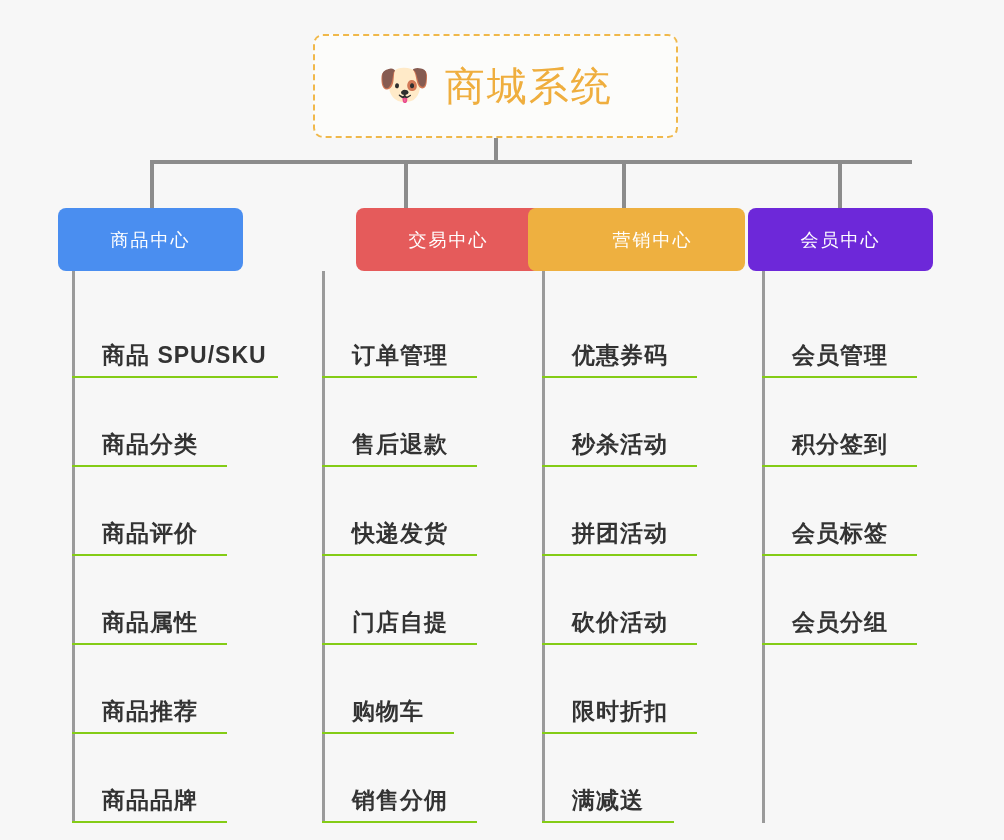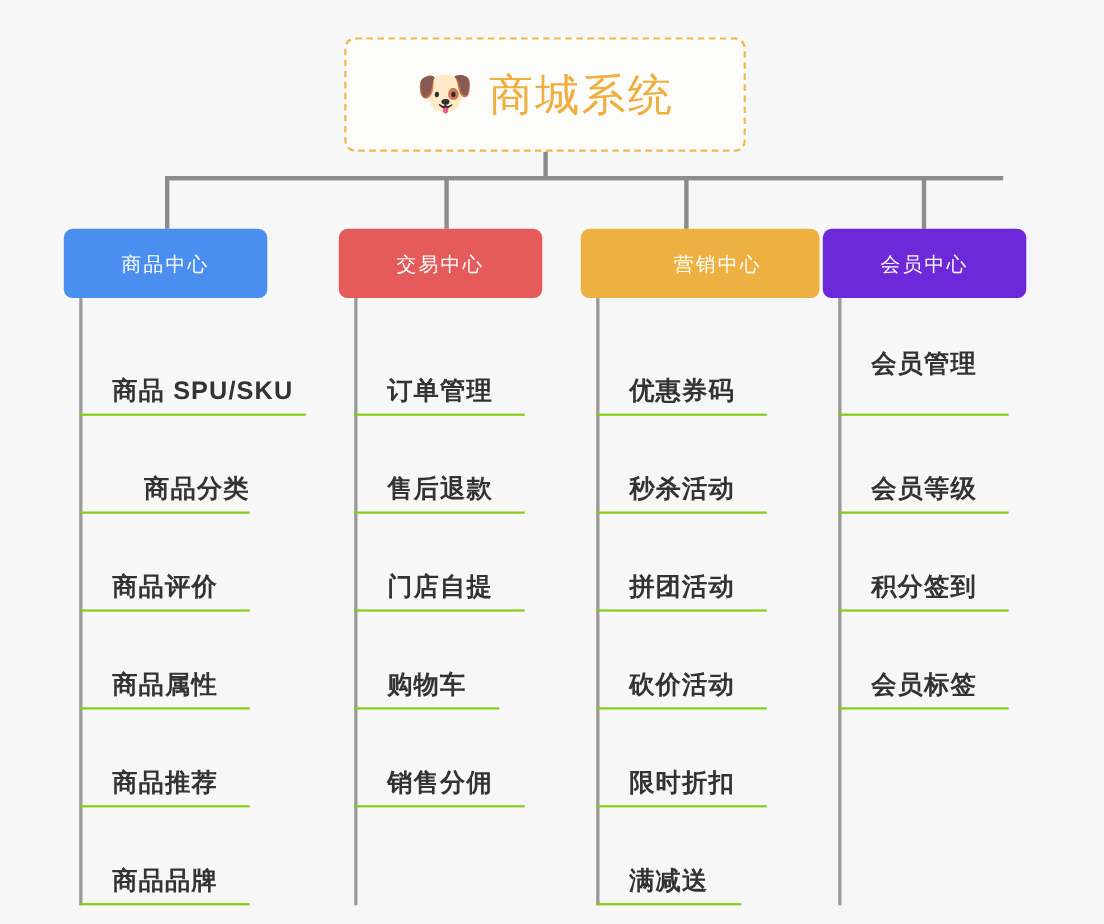--- a/index.html
+++ b/index.html
@@ -65,21 +65,21 @@
     border-radius: 8px;
     display: flex;
     align-items: center;
     justify-content: center;
     color: #ffffff;
     font-size: 18px;
     letter-spacing: 2px;
     white-space: nowrap;
   }
   .cat-box.c-blue   { background: #4a8ef0; }
-  .cat-box.c-red    { background: #e55b5b; }
+  .cat-box.c-red    { background: #e55b5b; margin-left: 48px; }
   .cat-box.c-orange { background: #eeb040; padding-left: 32px; }
   .cat-box.c-green  { background: #6d28d9; }
 
   
   .trunk {
     position: absolute;
     width: 3px;
     background: #9a9a9a;
   }
 
@@ -126,21 +126,21 @@
 
   <div id="column-layer">
       <div class="cat-box c-blue" style="left: 58px; top: 208px; width: 185px;">
         <span>商品中心</span>
       </div>
       <div class="trunk" style="left: 72px; top: 271px; height: 552px;"></div>
       <div class="items" style="left: 72px; top: 289px;">
         <div class="item" style="width: 206px;">
           <span class="item-label">商品 SPU/SKU</span>
         </div>
-        <div class="item" style="width: 155px; padding-left: 29px;">
+        <div class="item" style="width: 155px;">
           <span class="item-label">商品分类</span>
         </div>
         <div class="item" style="width: 155px;">
           <span class="item-label">商品评价</span>
         </div>
         <div class="item" style="width: 155px;">
           <span class="item-label">商品属性</span>
         </div>
         <div class="item" style="width: 155px;">
           <span class="item-label">商品推荐</span>
@@ -154,20 +154,23 @@
       </div>
       <div class="trunk" style="left: 322px; top: 271px; height: 552px;"></div>
       <div class="items" style="left: 322px; top: 289px;">
         <div class="item" style="width: 155px;">
           <span class="item-label">订单管理</span>
         </div>
         <div class="item" style="width: 155px;">
           <span class="item-label">售后退款</span>
         </div>
         <div class="item" style="width: 155px;">
+          <span class="item-label">快递发货</span>
+        </div>
+        <div class="item" style="width: 155px;">
           <span class="item-label">门店自提</span>
         </div>
         <div class="item" style="width: 132px;">
           <span class="item-label">购物车</span>
         </div>
         <div class="item" style="width: 155px;">
           <span class="item-label">销售分佣</span>
         </div>
       </div>
       <div class="cat-box c-orange" style="left: 528px; top: 208px; width: 185px;">
@@ -192,28 +195,28 @@
         </div>
         <div class="item" style="width: 132px;">
           <span class="item-label">满减送</span>
         </div>
       </div>
       <div class="cat-box c-green" style="left: 748px; top: 208px; width: 185px;">
         <span>会员中心</span>
       </div>
       <div class="trunk" style="left: 762px; top: 271px; height: 552px;"></div>
       <div class="items" style="left: 762px; top: 289px;">
-        <div class="item" style="width: 155px; align-items: center;">
+        <div class="item" style="width: 155px;">
           <span class="item-label">会员管理</span>
         </div>
         <div class="item" style="width: 155px;">
-          <span class="item-label">会员等级</span>
-        </div>
-        <div class="item" style="width: 155px;">
           <span class="item-label">积分签到</span>
         </div>
         <div class="item" style="width: 155px;">
           <span class="item-label">会员标签</span>
         </div>
+        <div class="item" style="width: 155px;">
+          <span class="item-label">会员分组</span>
+        </div>
       </div>
     </div>
 
 </div>
 
 </body></html>

